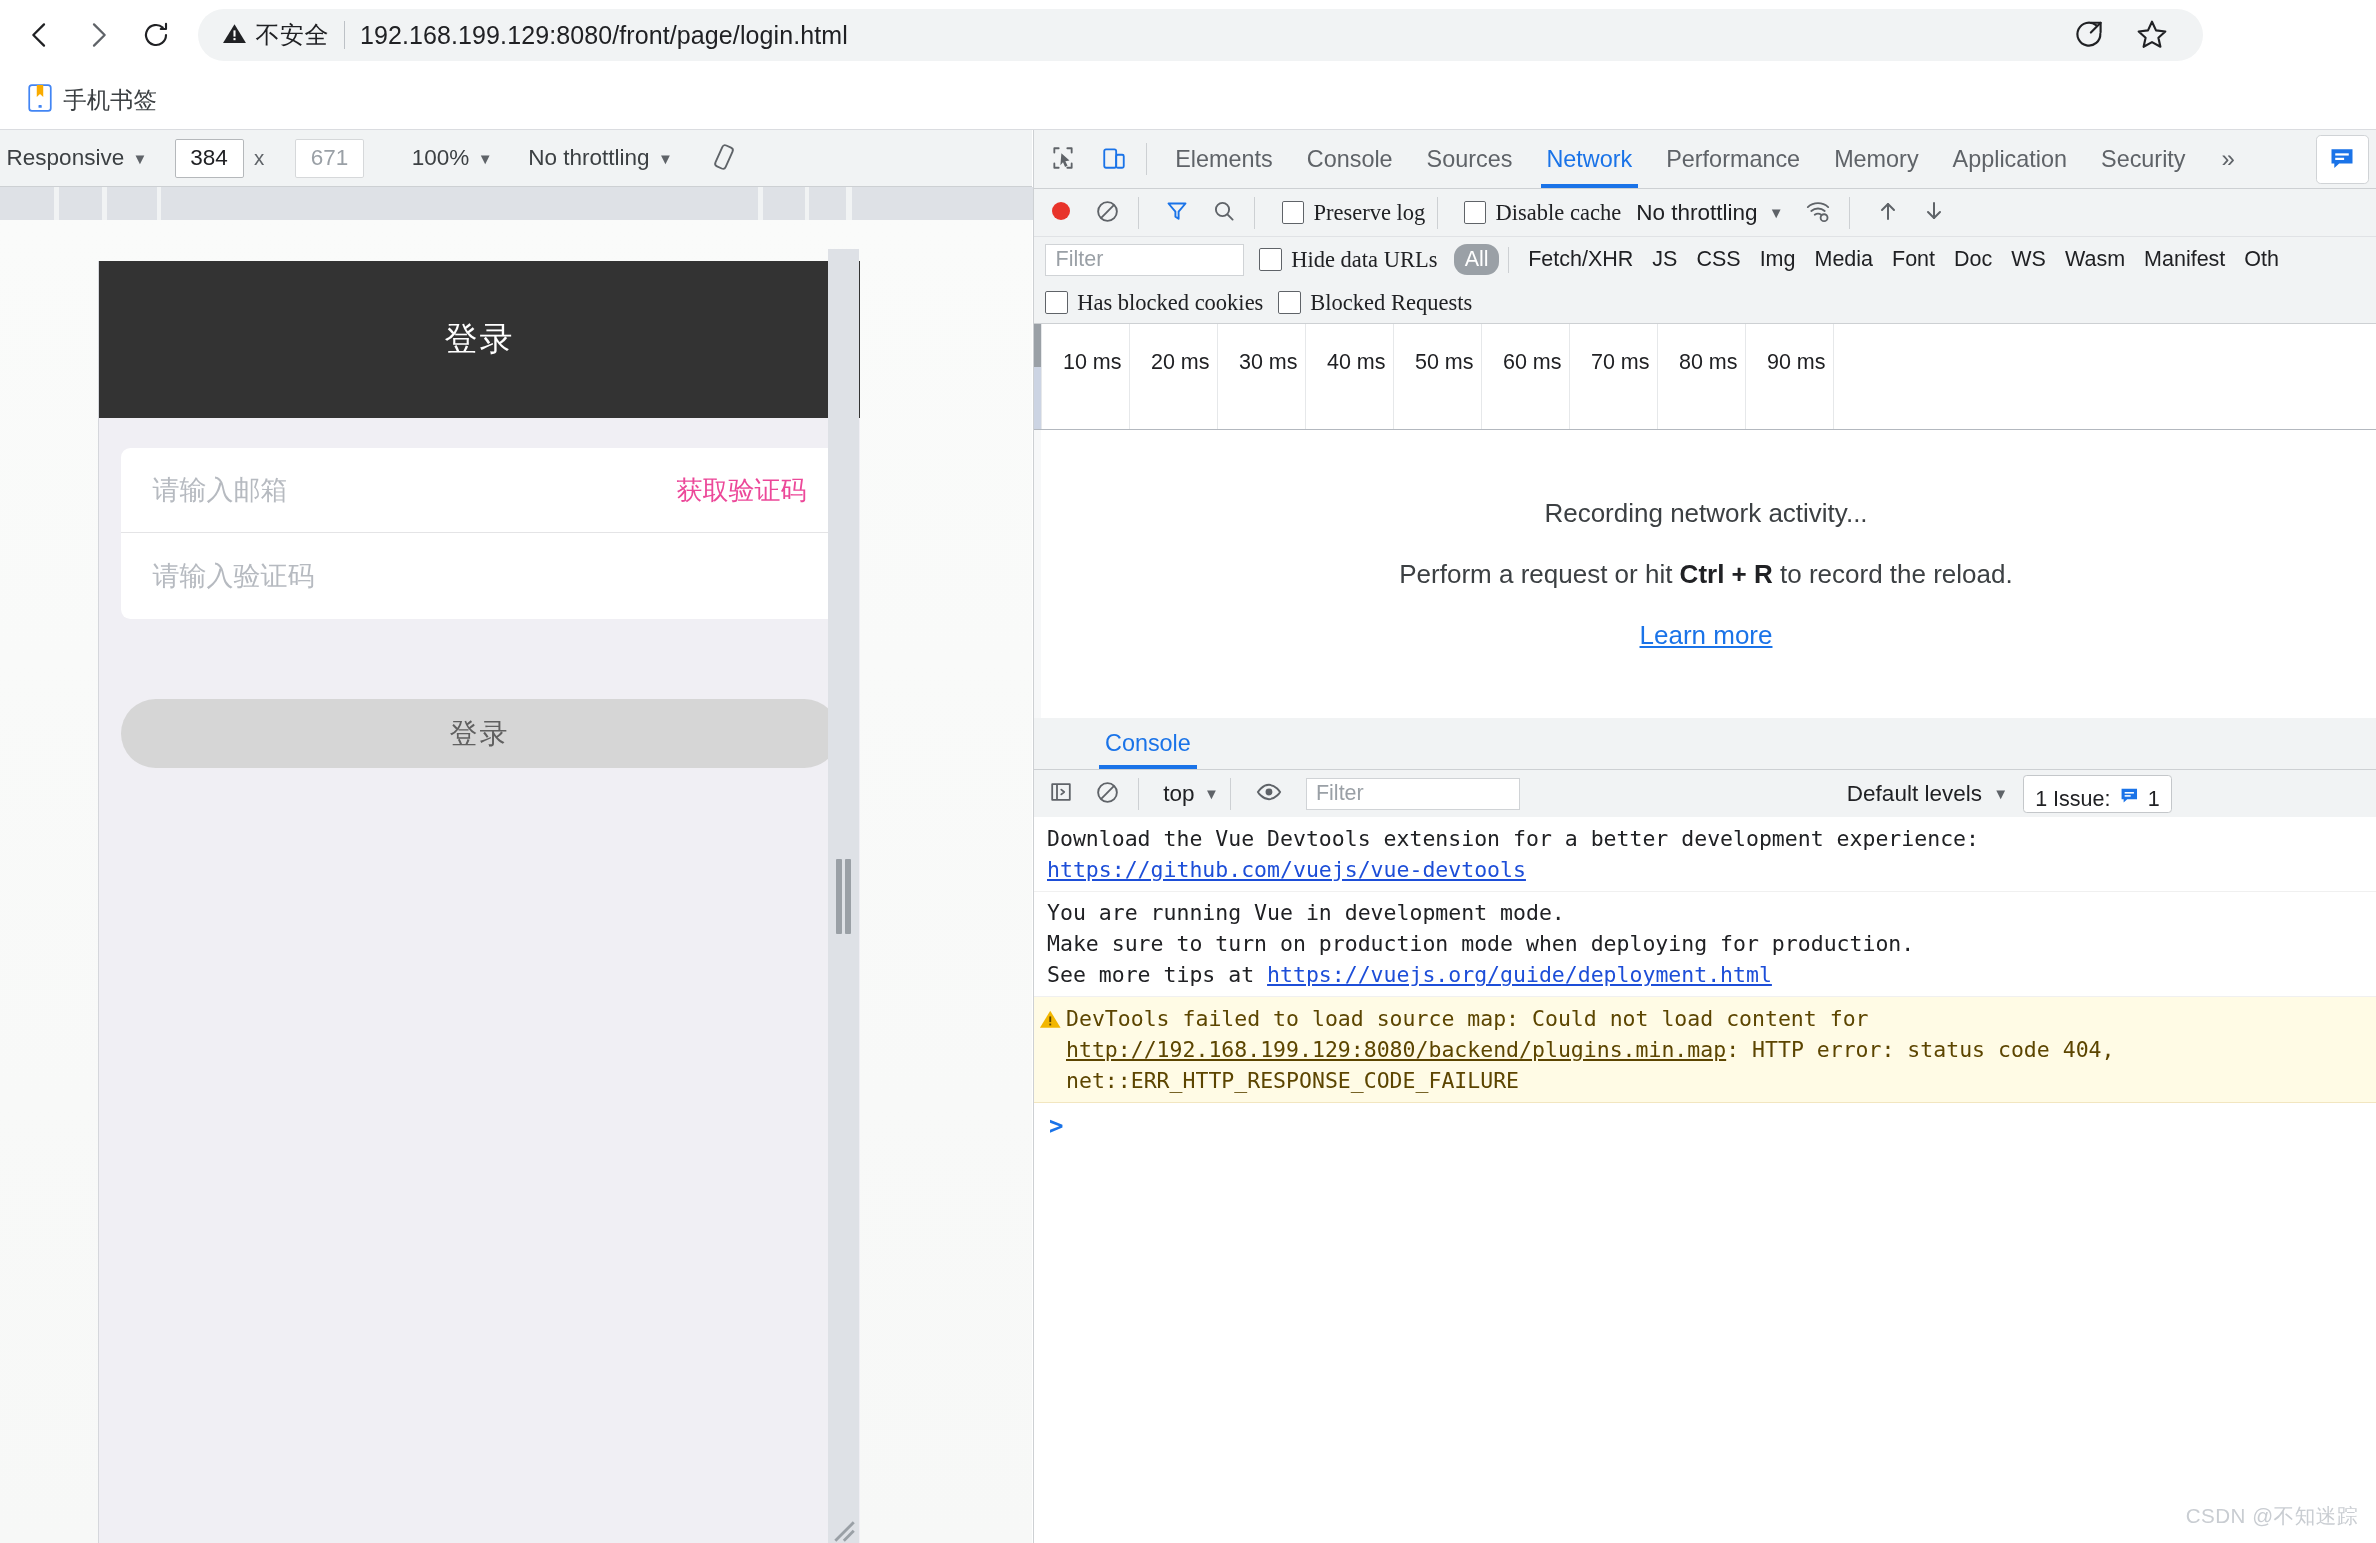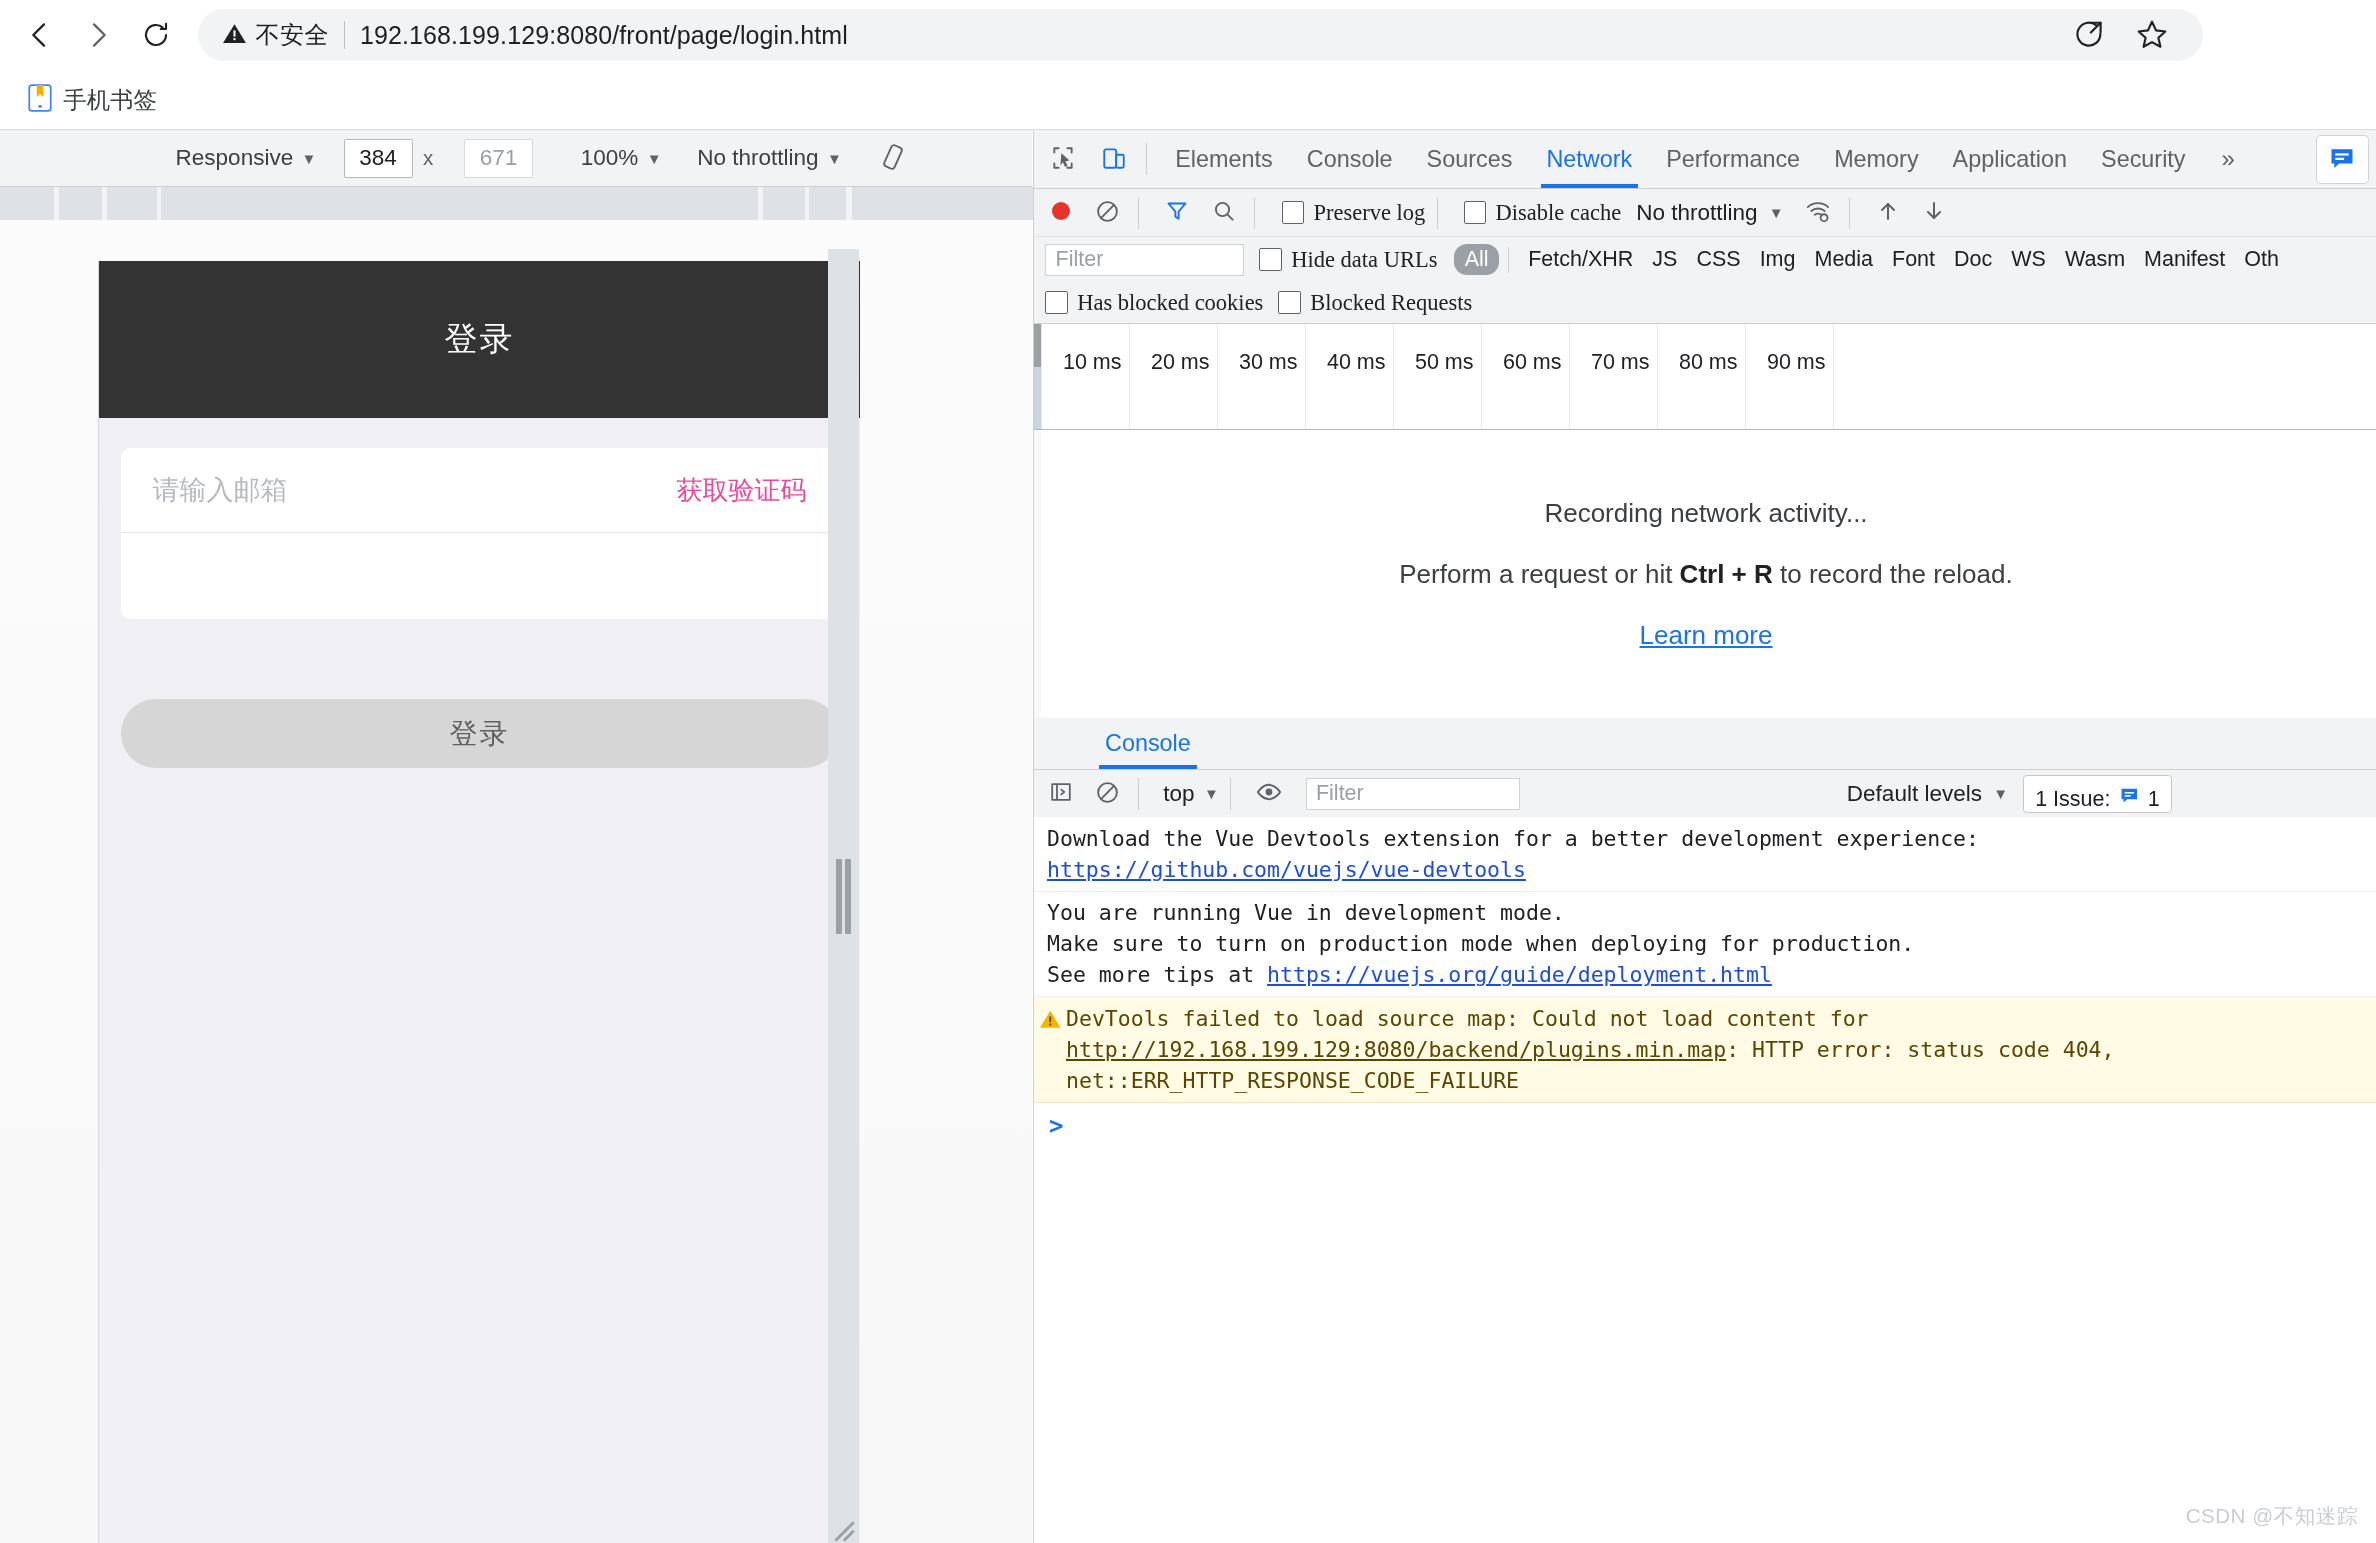--- a/index.html
+++ b/index.html
@@ -44,21 +44,21 @@
   
   .device-pane{
     position:absolute;left:0;top:130px;width:1032px;height:1413px;
     background:#f1f3f4;
   }
   .device-toolbar{
     position:absolute;left:0;top:0;width:1032px;height:56px;
     background:#f1f3f4;border-bottom:0.9px solid #cdd0d3;
     display:flex;align-items:center;justify-content:center;
   }
-  .dt-inner{display:flex;align-items:center;gap:0;width:100%;padding-left:169px;box-sizing:border-box;}
+  .dt-inner{display:flex;align-items:center;gap:0;width:100%;box-sizing:border-box;}
   .dt-sel{display:flex;align-items:center;gap:8.4px;font-size:22.5px;color:#3c4043;cursor:pointer;padding:2.8px 6.6px;}
   .caret{font-size:15px;color:#5f6368;line-height:1;}
   .dt-dim{
     width:67px;height:37px;background:#fff;border:0.9px solid #b5b8bb;border-radius:1.9px;
     display:flex;align-items:center;justify-content:center;font-size:22.5px;color:#202124;
     margin-left:20.6px;cursor:text;
   }
   .dt-dim.ph{color:#9aa0a6;border-color:#d6d8da;}
   .dt-x{font-size:20.6px;color:#5f6368;margin:0 10.3px;}
   .dt-gap{width:24px;}
@@ -358,20 +358,23 @@
 
       <div class="device-frame">
         <div class="login-header">
           <span class="login-title">登录</span>
         </div>
 
         <div class="login-card">
           <div class="lc-row top">
             <span class="lc-ph">请输入邮箱</span>
             <span class="lc-code">获取验证码</span>
+          </div>
+          <div class="lc-row">
+            <span class="lc-ph">请输入验证码</span>
           </div>
         </div>
 
         <div class="login-btn">
           <span class="login-btn-label">登录</span>
         </div>
 
       </div>
 
       <div class="handle-right">

